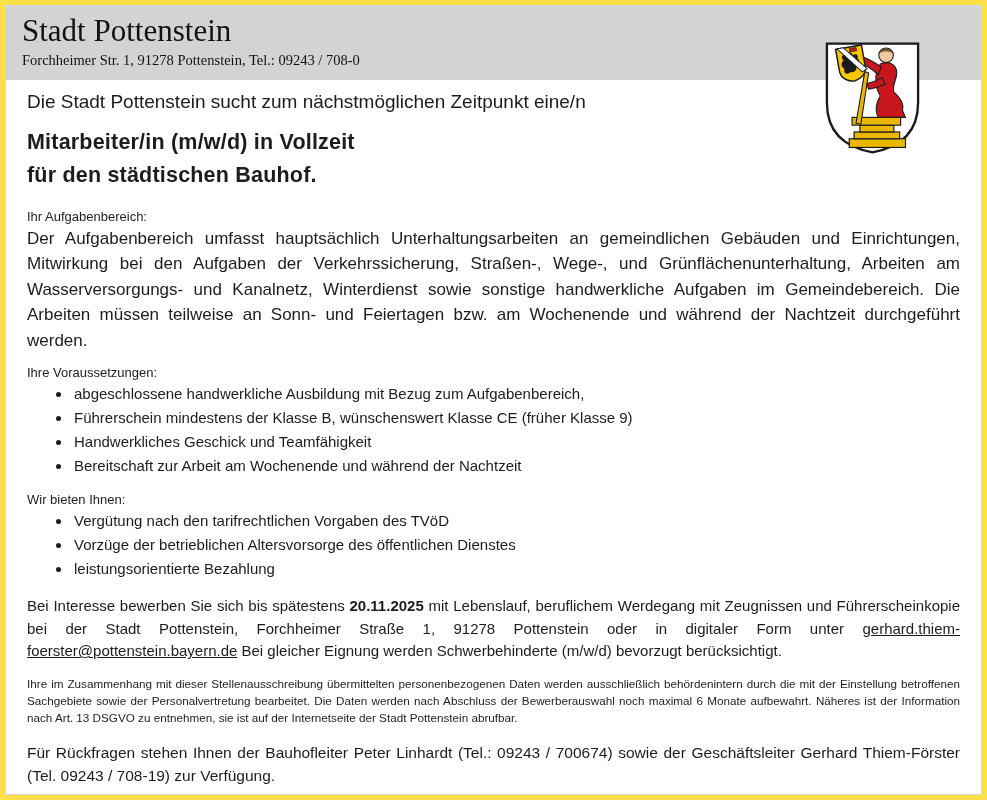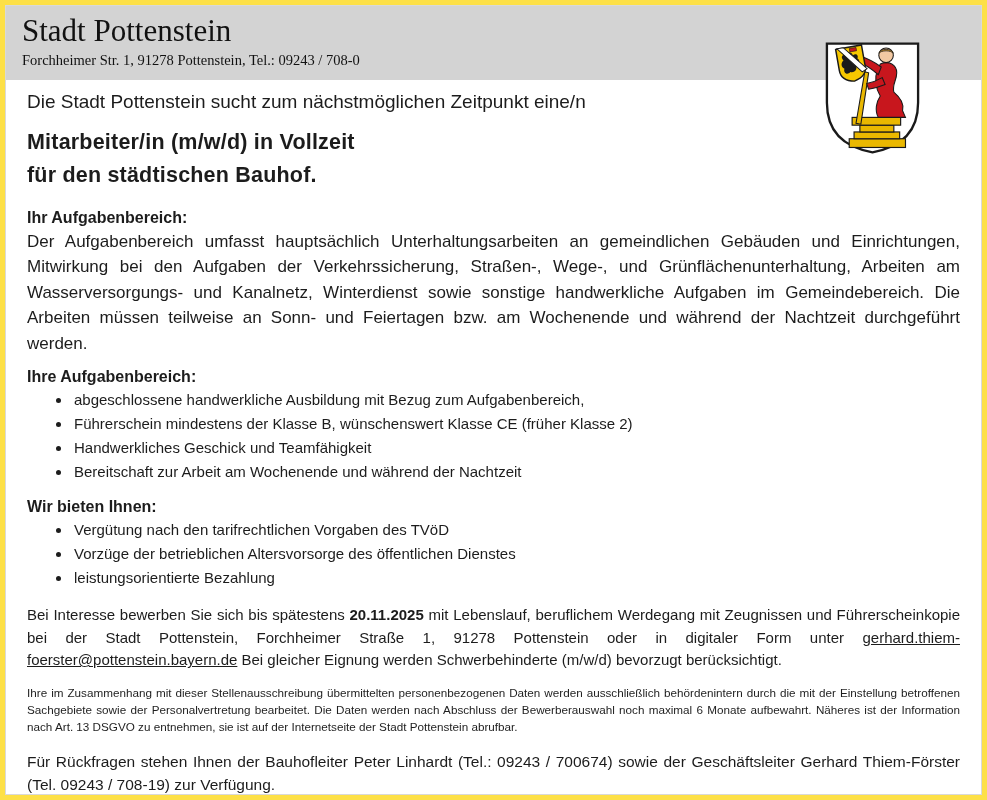--- a/index.html
+++ b/index.html
@@ -54,22 +54,22 @@
   }
   .job-title {
     margin-top: 13px;
     text-align: left;
     font-size: 21.5px;
     font-weight: bold;
     line-height: 1.55;
     letter-spacing: 0.2px;
   }
   .sec-heading {
-    font-size: 16px;
-    font-weight: bold;
+    font-size: 13px;
+    font-weight: normal;
   }
   .mt16 { margin-top: 16px; }
   .mt12 { margin-top: 12px; }
   .mt14 { margin-top: 14px; }
   .body-par {
     font-size: 17px;
     line-height: 1.5;
     text-align: justify;
     margin-top: 2px;
   }
@@ -161,24 +161,24 @@
       <div class="intro">Die Stadt Pottenstein sucht zum nächstmöglichen Zeitpunkt eine/n</div>
 
       <div class="job-title">
         <div>Mitarbeiter/in (m/w/d) in Vollzeit</div>
         <div>für den städtischen Bauhof.</div>
       </div>
 
       <div class="sec-heading mt16">Ihr Aufgabenbereich:</div>
       <div class="body-par">Der Aufgabenbereich umfasst hauptsächlich Unterhaltungsarbeiten an gemeindlichen Gebäuden und Einrichtungen, Mitwirkung bei den Aufgaben der Verkehrssicherung, Straßen-, Wege-, und Grünflächenunterhaltung, Arbeiten am Wasserversorgungs- und Kanalnetz, Winterdienst sowie sonstige handwerkliche Aufgaben im Gemeindebereich. Die Arbeiten müssen teilweise an Sonn- und Feiertagen bzw. am Wochenende und während der Nachtzeit durchgeführt werden.</div>
 
-      <div class="sec-heading mt12">Ihre Aufgabenbereich:</div>
+      <div class="sec-heading mt12">Ihre Voraussetzungen:</div>
       <ul class="bullets">
         <li>abgeschlossene handwerkliche Ausbildung mit Bezug zum Aufgabenbereich,</li>
-        <li>Führerschein mindestens der Klasse B, wünschenswert Klasse CE (früher Klasse 2)</li>
+        <li>Führerschein mindestens der Klasse B, wünschenswert Klasse CE (früher Klasse 9)</li>
         <li>Handwerkliches Geschick und Teamfähigkeit</li>
         <li>Bereitschaft zur Arbeit am Wochenende und während der Nachtzeit</li>
       </ul>
 
       <div class="sec-heading mt14">Wir bieten Ihnen:</div>
       <ul class="bullets">
         <li>Vergütung nach den tarifrechtlichen Vorgaben des TVöD</li>
         <li>Vorzüge der betrieblichen Altersvorsorge des öffentlichen Dienstes</li>
         <li>leistungsorientierte Bezahlung</li>
       </ul>

